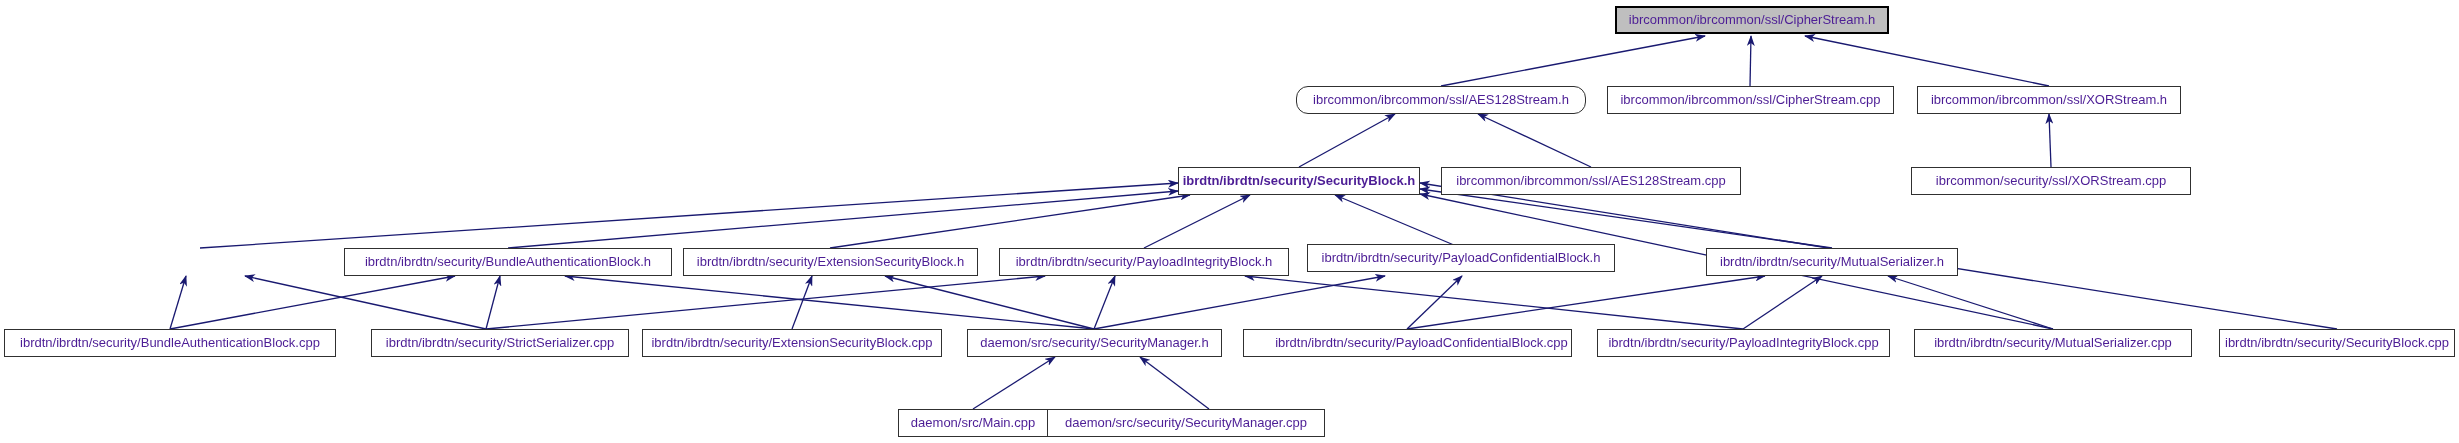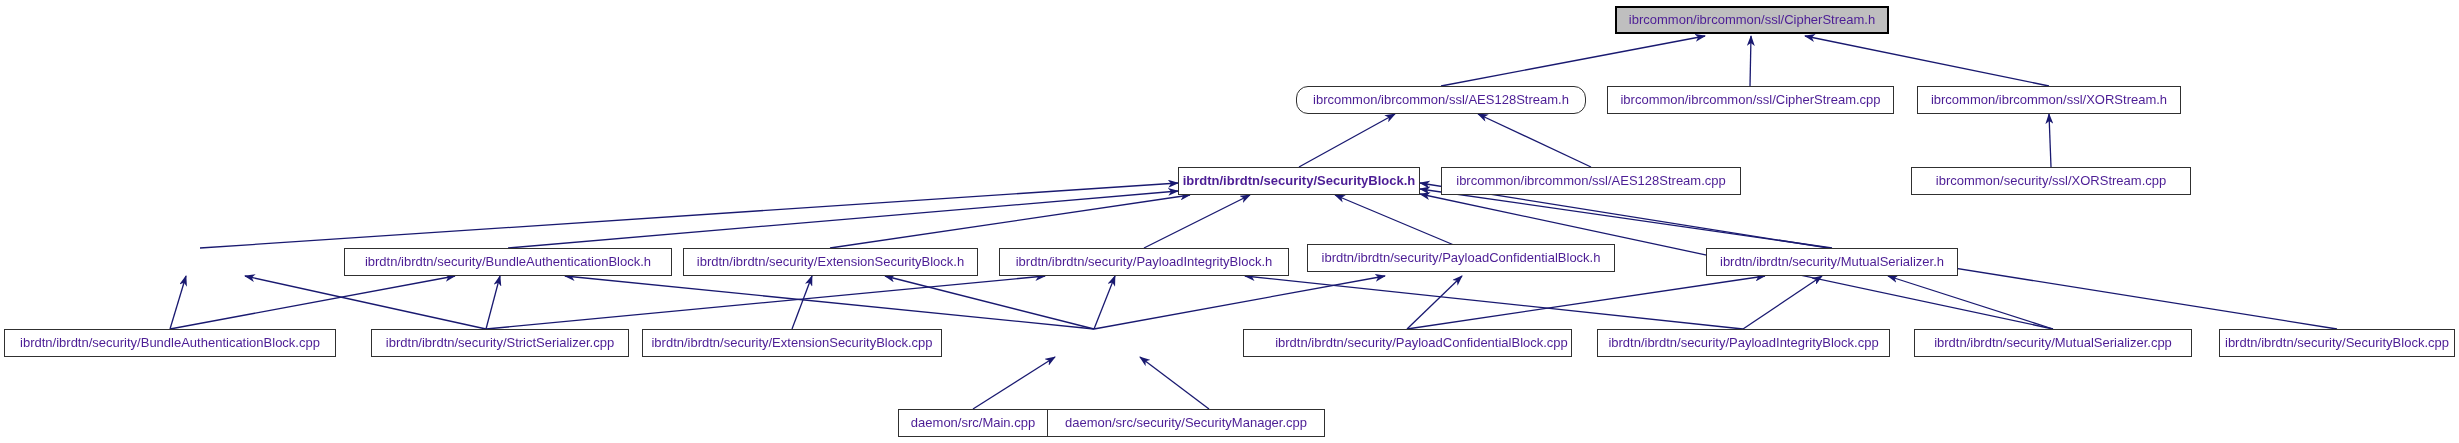--- a/index.html
+++ b/index.html
@@ -92,19 +92,20 @@
     <div class="graph-node" style="left: 1441px; top: 167px; width: 300px; height: 28px; line-height: 26px;">ibrcommon/ibrcommon/ssl/AES128Stream.cpp</div>
     <div class="graph-node" style="left: 1911px; top: 167px; width: 280px; height: 28px; line-height: 26px;">ibrcommon/security/ssl/XORStream.cpp</div>
     <div class="graph-node" style="left: 344px; top: 248px; width: 328px; height: 28px; line-height: 26px;">ibrdtn/ibrdtn/security/BundleAuthenticationBlock.h</div>
     <div class="graph-node" style="left: 683px; top: 248px; width: 295px; height: 28px; line-height: 26px;">ibrdtn/ibrdtn/security/ExtensionSecurityBlock.h</div>
     <div class="graph-node" style="left: 999px; top: 248px; width: 290px; height: 28px; line-height: 26px;">ibrdtn/ibrdtn/security/PayloadIntegrityBlock.h</div>
     <div class="graph-node" style="left: 1307px; top: 244px; width: 308px; height: 28px; line-height: 26px;">ibrdtn/ibrdtn/security/PayloadConfidentialBlock.h</div>
     <div class="graph-node" style="left: 1706px; top: 248px; width: 252px; height: 28px; line-height: 26px;">ibrdtn/ibrdtn/security/MutualSerializer.h</div>
     <div class="graph-node" style="left: 4px; top: 329px; width: 332px; height: 28px; line-height: 26px;">ibrdtn/ibrdtn/security/BundleAuthenticationBlock.cpp</div>
     <div class="graph-node" style="left: 357px; top: 329px; width: 258px; height: 28px; line-height: 26px; margin-left: 14px;">ibrdtn/ibrdtn/security/StrictSerializer.cpp</div>
     <div class="graph-node" style="left: 642px; top: 329px; width: 300px; height: 28px; line-height: 26px;">ibrdtn/ibrdtn/security/ExtensionSecurityBlock.cpp</div>
+    <div class="graph-node" style="left: 967px; top: 329px; width: 255px; height: 28px; line-height: 26px;">daemon/src/security/SecurityManager.h</div>
     <div class="graph-node" style="left: 1243px; top: 329px; width: 329px; height: 28px; line-height: 26px; padding-left: 28px;">ibrdtn/ibrdtn/security/PayloadConfidentialBlock.cpp</div>
     <div class="graph-node" style="left: 1597px; top: 329px; width: 293px; height: 28px; line-height: 26px;">ibrdtn/ibrdtn/security/PayloadIntegrityBlock.cpp</div>
     <div class="graph-node" style="left: 1914px; top: 329px; width: 278px; height: 28px; line-height: 26px;">ibrdtn/ibrdtn/security/MutualSerializer.cpp</div>
     <div class="graph-node" style="left: 2219px; top: 329px; width: 236px; height: 28px; line-height: 26px;">ibrdtn/ibrdtn/security/SecurityBlock.cpp</div>
     <div class="graph-node" style="left: 898px; top: 409px; width: 150px; height: 28px; line-height: 26px;">daemon/src/Main.cpp</div>
     <div class="graph-node" style="left: 1047px; top: 409px; width: 278px; height: 28px; line-height: 26px; text-align: center;">daemon/src/security/SecurityManager.cpp</div>
   </div>
 
 </body></html>

